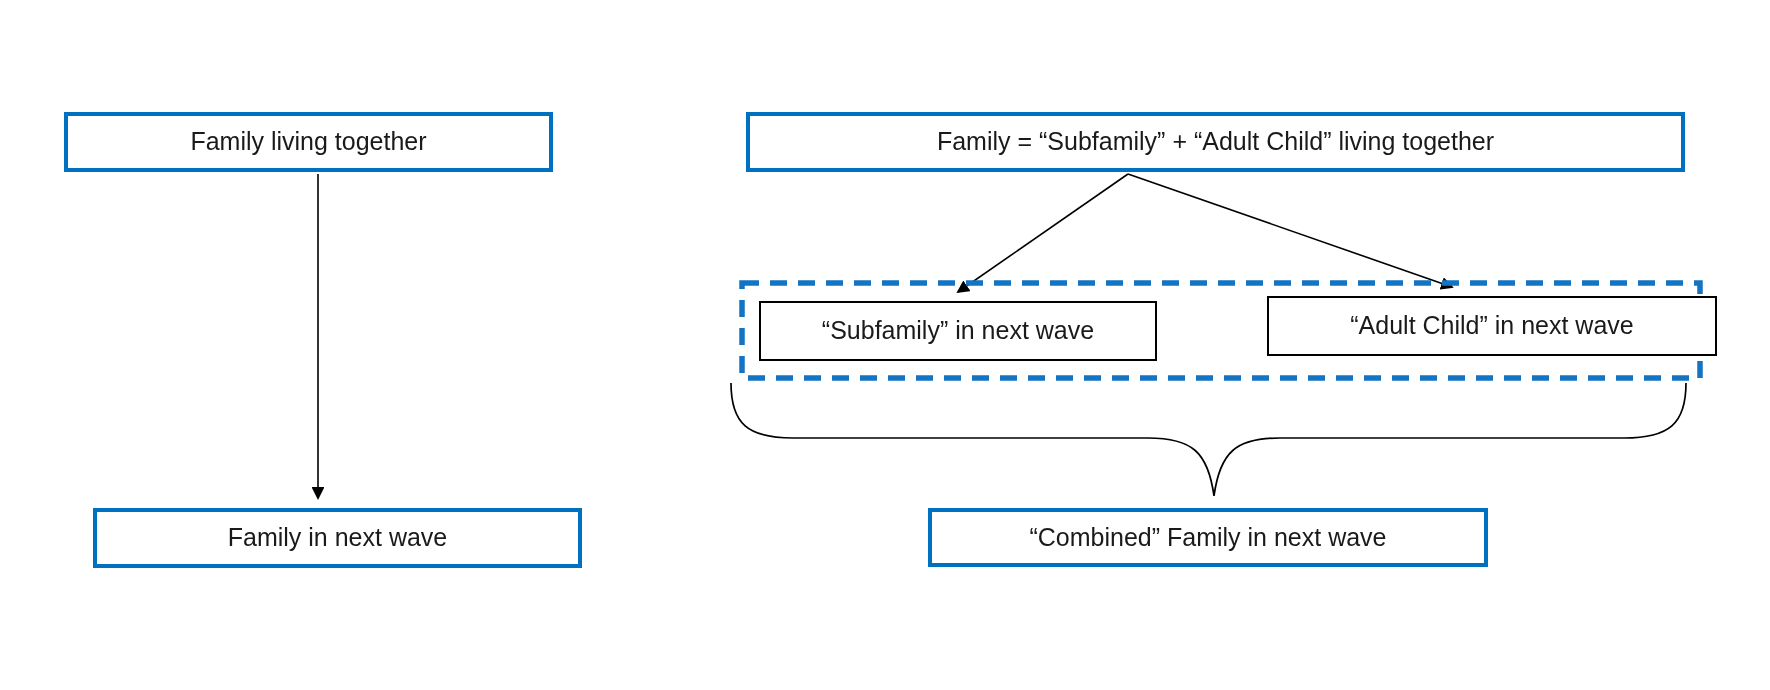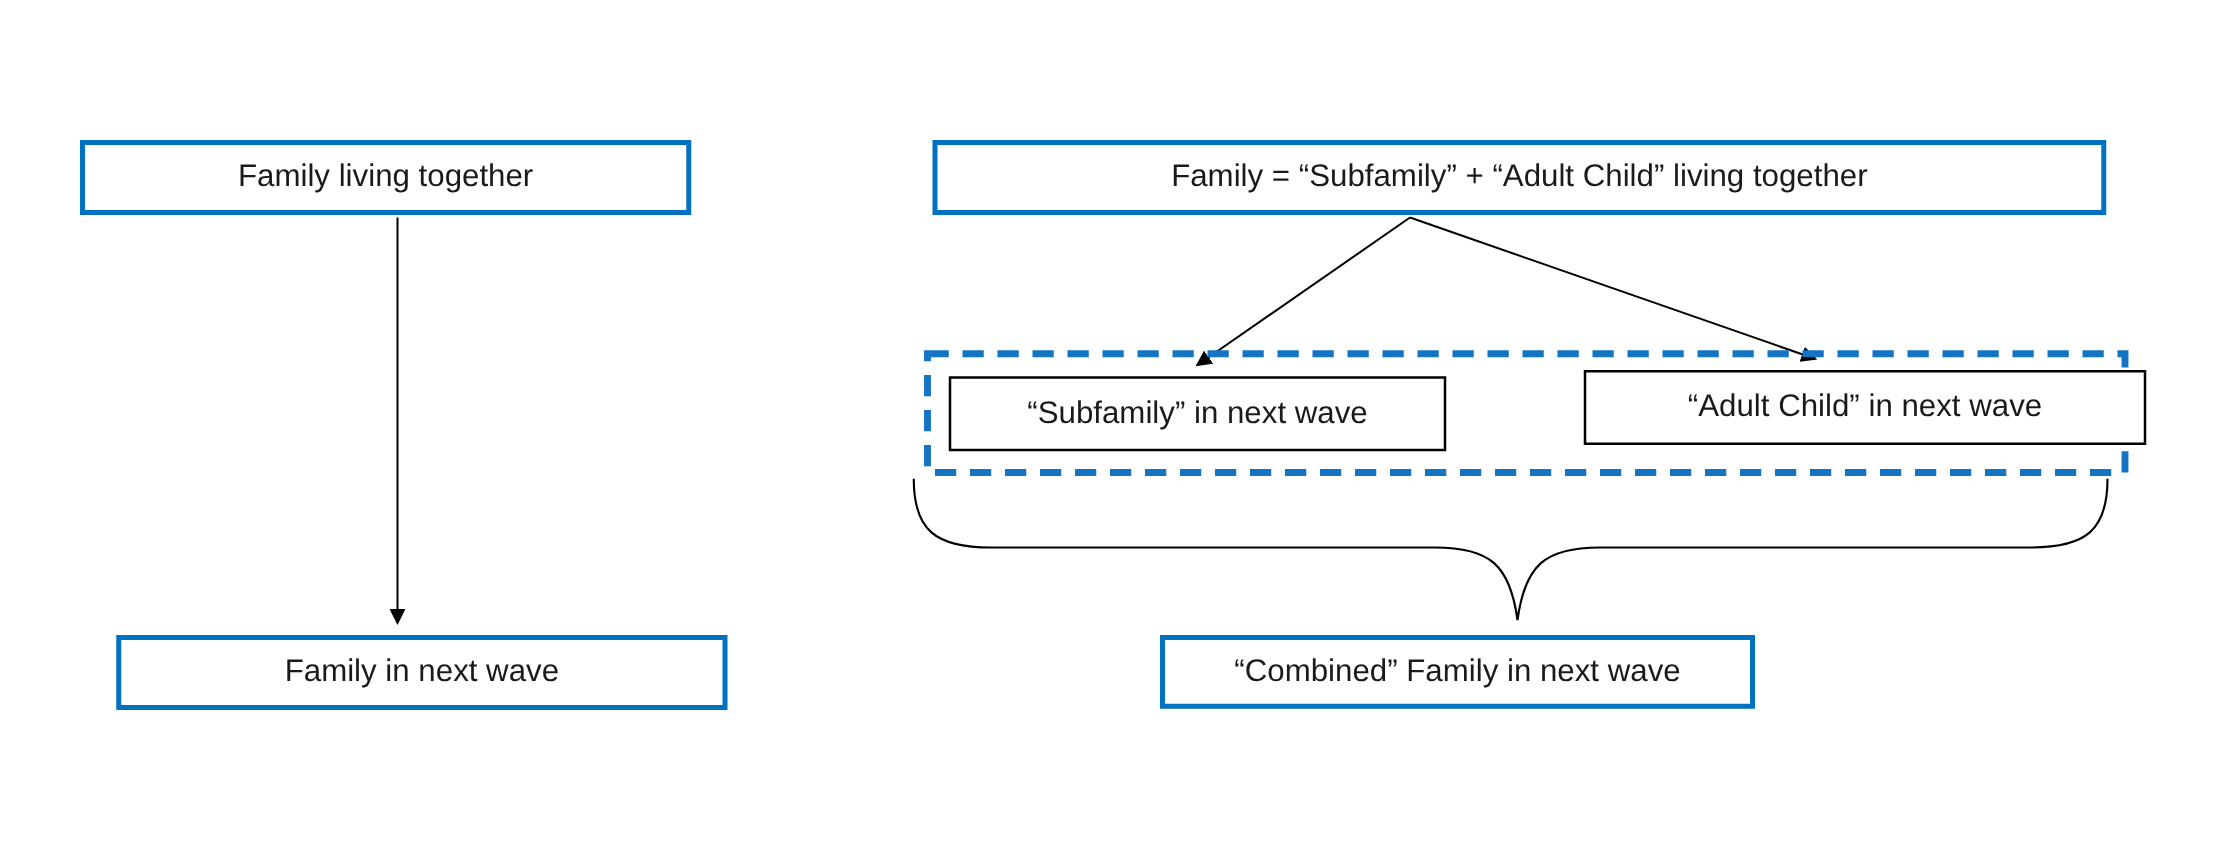--- a/index.html
+++ b/index.html
@@ -84,17 +84,17 @@
   </div>
 
   <div class="node black-box" style="left:759px;top:301px;width:398px;height:60px;">
     <span>“Subfamily” in next wave</span>
   </div>
 
   <div class="node black-box" style="left:1267px;top:296px;width:450px;height:60px;">
     <span>“Adult Child” in next wave</span>
   </div>
 
-  <div class="node blue-box" style="left:928px;top:508px;width:476px;height:59px;">
+  <div class="node blue-box" style="left:928px;top:508px;width:560px;height:59px;">
     <span>“Combined” Family in next wave</span>
   </div>
 
 </div>
 
 </body></html>

